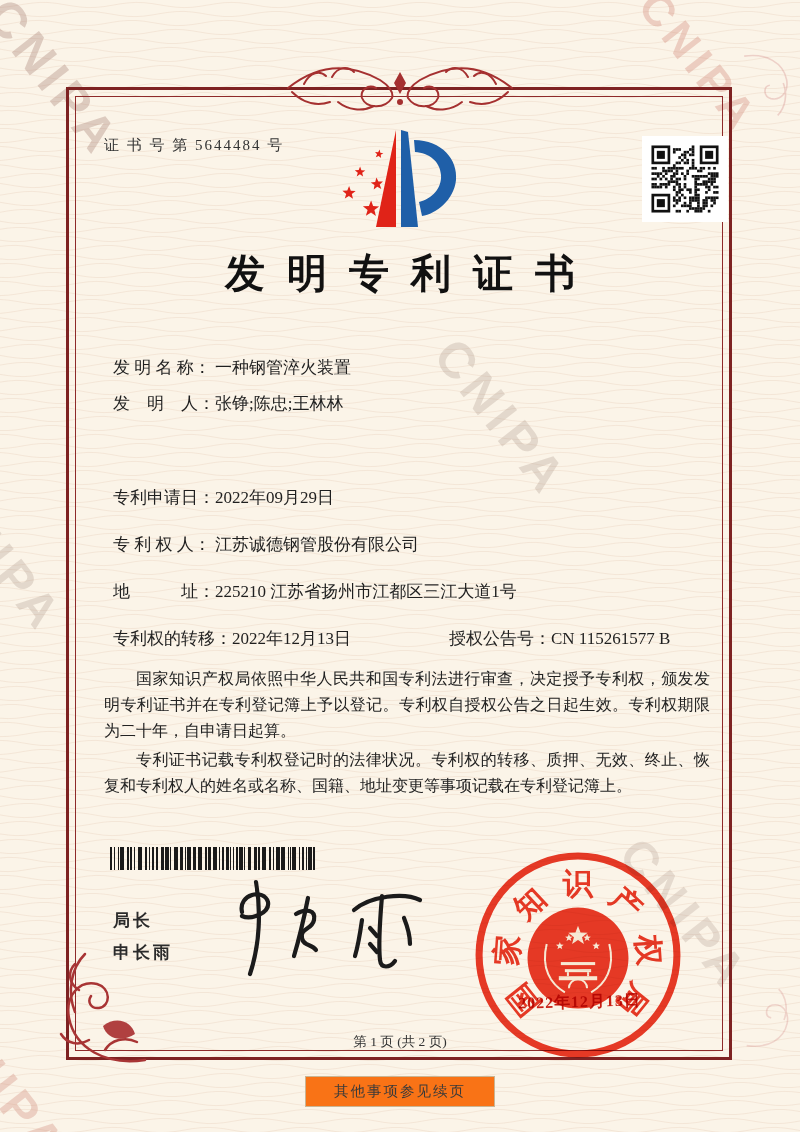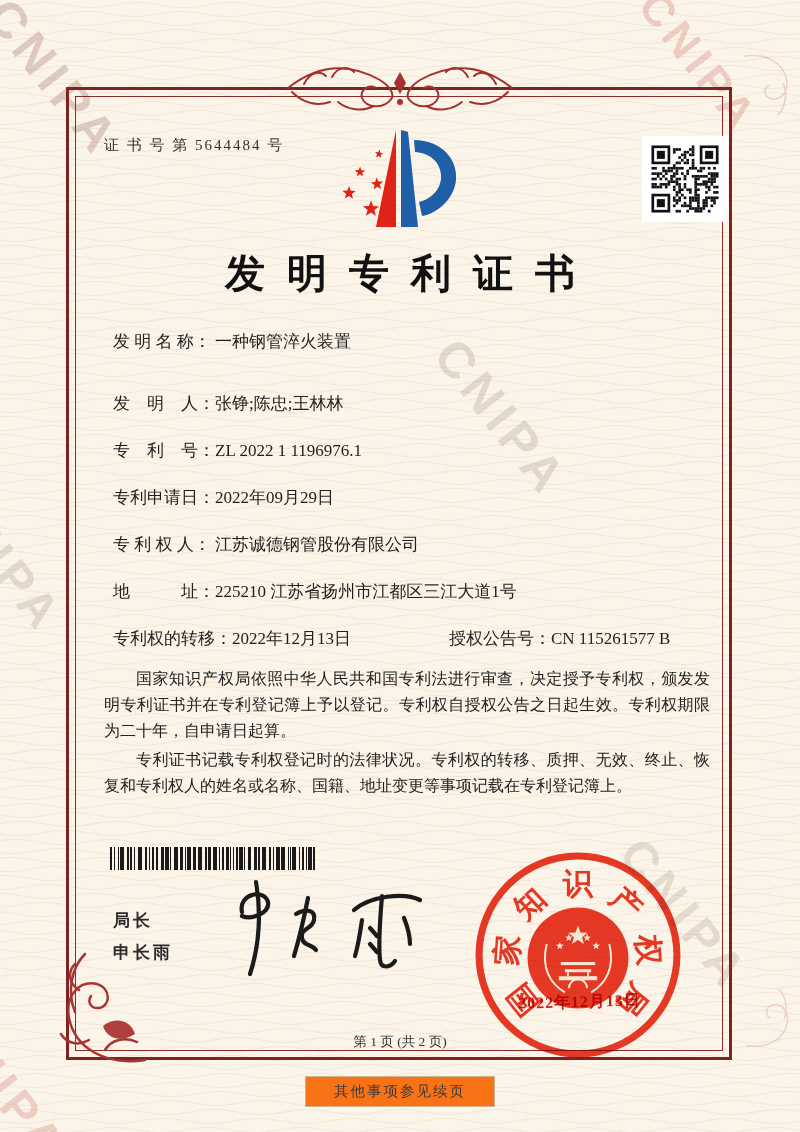--- a/index.html
+++ b/index.html
@@ -487,28 +487,25 @@
       <rect x="59" y="5" width="21" height="21" fill="#111"></rect>
       <rect x="62" y="8" width="15" height="15" fill="#fff"></rect>
       <rect x="65" y="11" width="9" height="9" fill="#111"></rect>
       <rect x="5" y="59" width="21" height="21" fill="#111"></rect>
       <rect x="8" y="62" width="15" height="15" fill="#fff"></rect>
       <rect x="11" y="65" width="9" height="9" fill="#111"></rect>
     </svg>
 
   <div class="title">发明专利证书</div>
 
-  <div class="field-row" style="top:330px">
+  <div class="field-row" style="top:356px">
     <span class="lbl">发 明 名 称：</span><span>一种钢管淬火装置</span>
   </div>
   <div class="field-row" style="top:392px">
     <span class="lbl">发　明　人：</span><span>张铮;陈忠;王林林</span>
-  </div>
-  <div class="field-row" style="top:439px">
-    <span class="lbl">专　利　号：</span><span>ZL 2022 1 1196976.1</span>
   </div>
   <div class="field-row" style="top:486px">
     <span class="lbl">专利申请日：</span><span>2022年09月29日</span>
   </div>
   <div class="field-row" style="top:533px">
     <span class="lbl">专 利 权 人：</span><span>江苏诚德钢管股份有限公司</span>
   </div>
   <div class="field-row" style="top:580px">
     <span class="lbl">地　　　址：</span><span>225210 江苏省扬州市江都区三江大道1号</span>
   </div>

